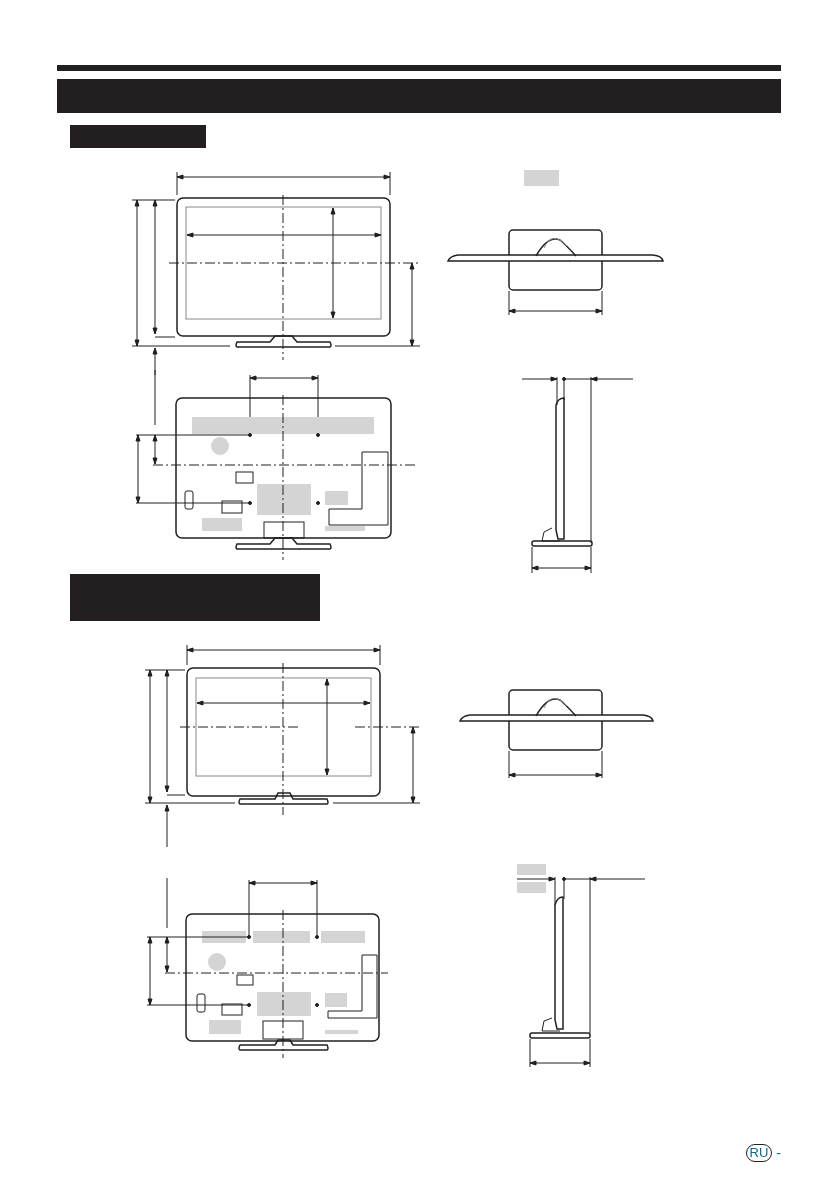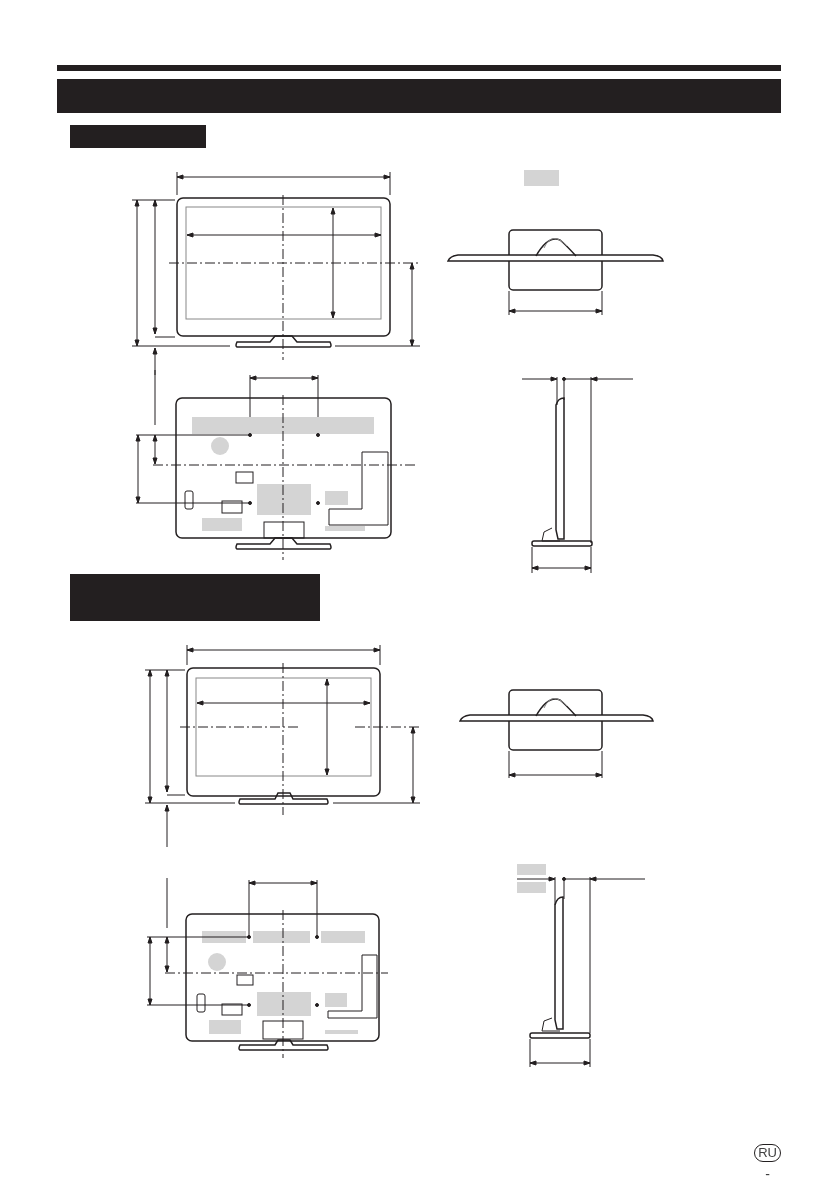--- a/index.html
+++ b/index.html
@@ -4,21 +4,21 @@
 <style>
   html, body { margin:0; padding:0; background:#ffffff; }
   body { width:839px; height:1191px; position:relative; overflow:hidden; font-family:"Liberation Sans", sans-serif; }
   .abs { position:absolute; }
   .rule-top { left:57px; top:65px; width:724px; height:6px; background:#231f20; }
   .title-bar { left:57px; top:79px; width:724px; height:34px; background:#231f20; color:#fff; font-size:14px; font-weight:bold; line-height:34px; padding-left:10px; box-sizing:border-box; }
   .sec-label { background:#231f20; color:#fff; font-size:12px; font-weight:bold; padding:4px 8px; box-sizing:border-box; }
   .sec1 { left:70px; top:125px; width:136px; height:23px; }
   .sec2 { left:70px; top:574px; width:250px; height:47px; }
   svg.diag { position:absolute; overflow:visible; }
-  .page-mark { right:58px; top:1144px; font-size:14px; color:#404040; display:flex; align-items:center; gap:4px;flex-direction:column; }
+  .page-mark { right:58px; top:1144px; font-size:14px; color:#0369a1; display:flex; align-items:center; gap:4px; }
   .ru-badge { border:1.5px solid #231f20; border-radius:10px; padding:0 3px; font-size:13px; line-height:16px; }
 </style>
 </head>
 <body>
 
 <div class="abs rule-top"></div>
 <div class="abs title-bar"></div>
 
 <div class="abs sec-label sec1"></div>
 

